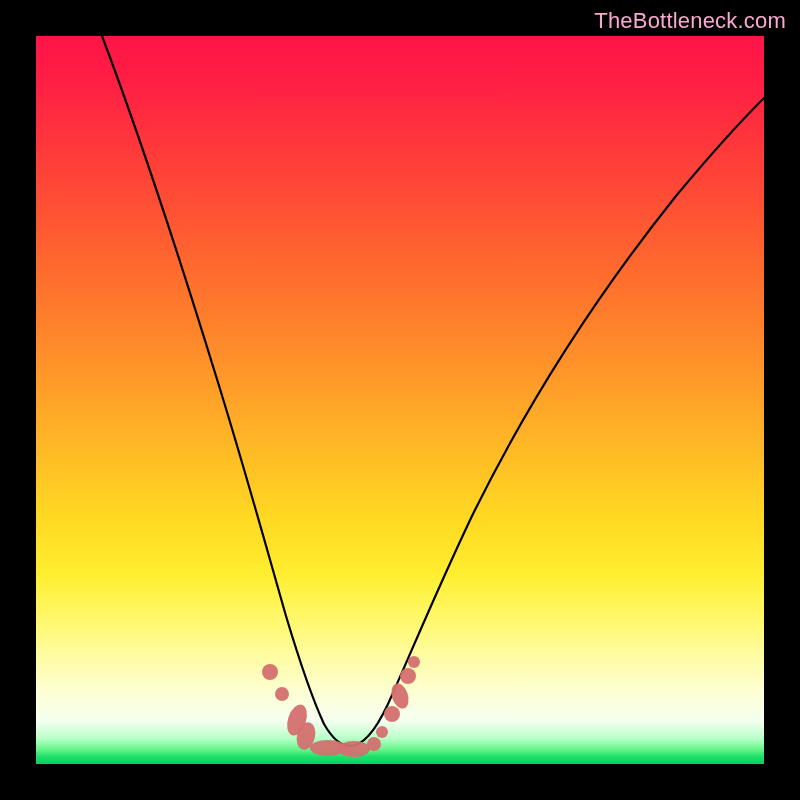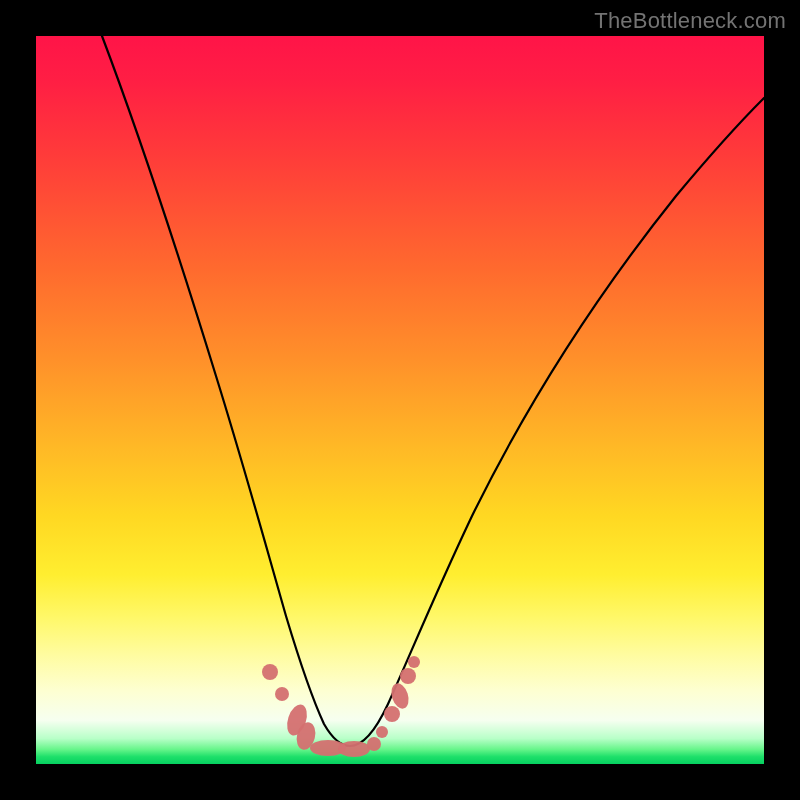--- a/index.html
+++ b/index.html
@@ -40,21 +40,21 @@
       #b8ffc8 96.5%,
       #66f58a 98%,
       #1ee06a 99%,
       #06d060 100%
     );
   }
   .watermark {
     position: absolute;
     top: 8px;
     right: 14px;
-    color: #737373;
+    color: #f9a8d4;
     font-size: 22px;
     font-weight: 500;
     letter-spacing: 0.2px;
     user-select: none;
   }
   svg.curve {
     position: absolute;
     left: 0; top: 0;
     width: 728px; height: 728px;
     overflow: visible;

